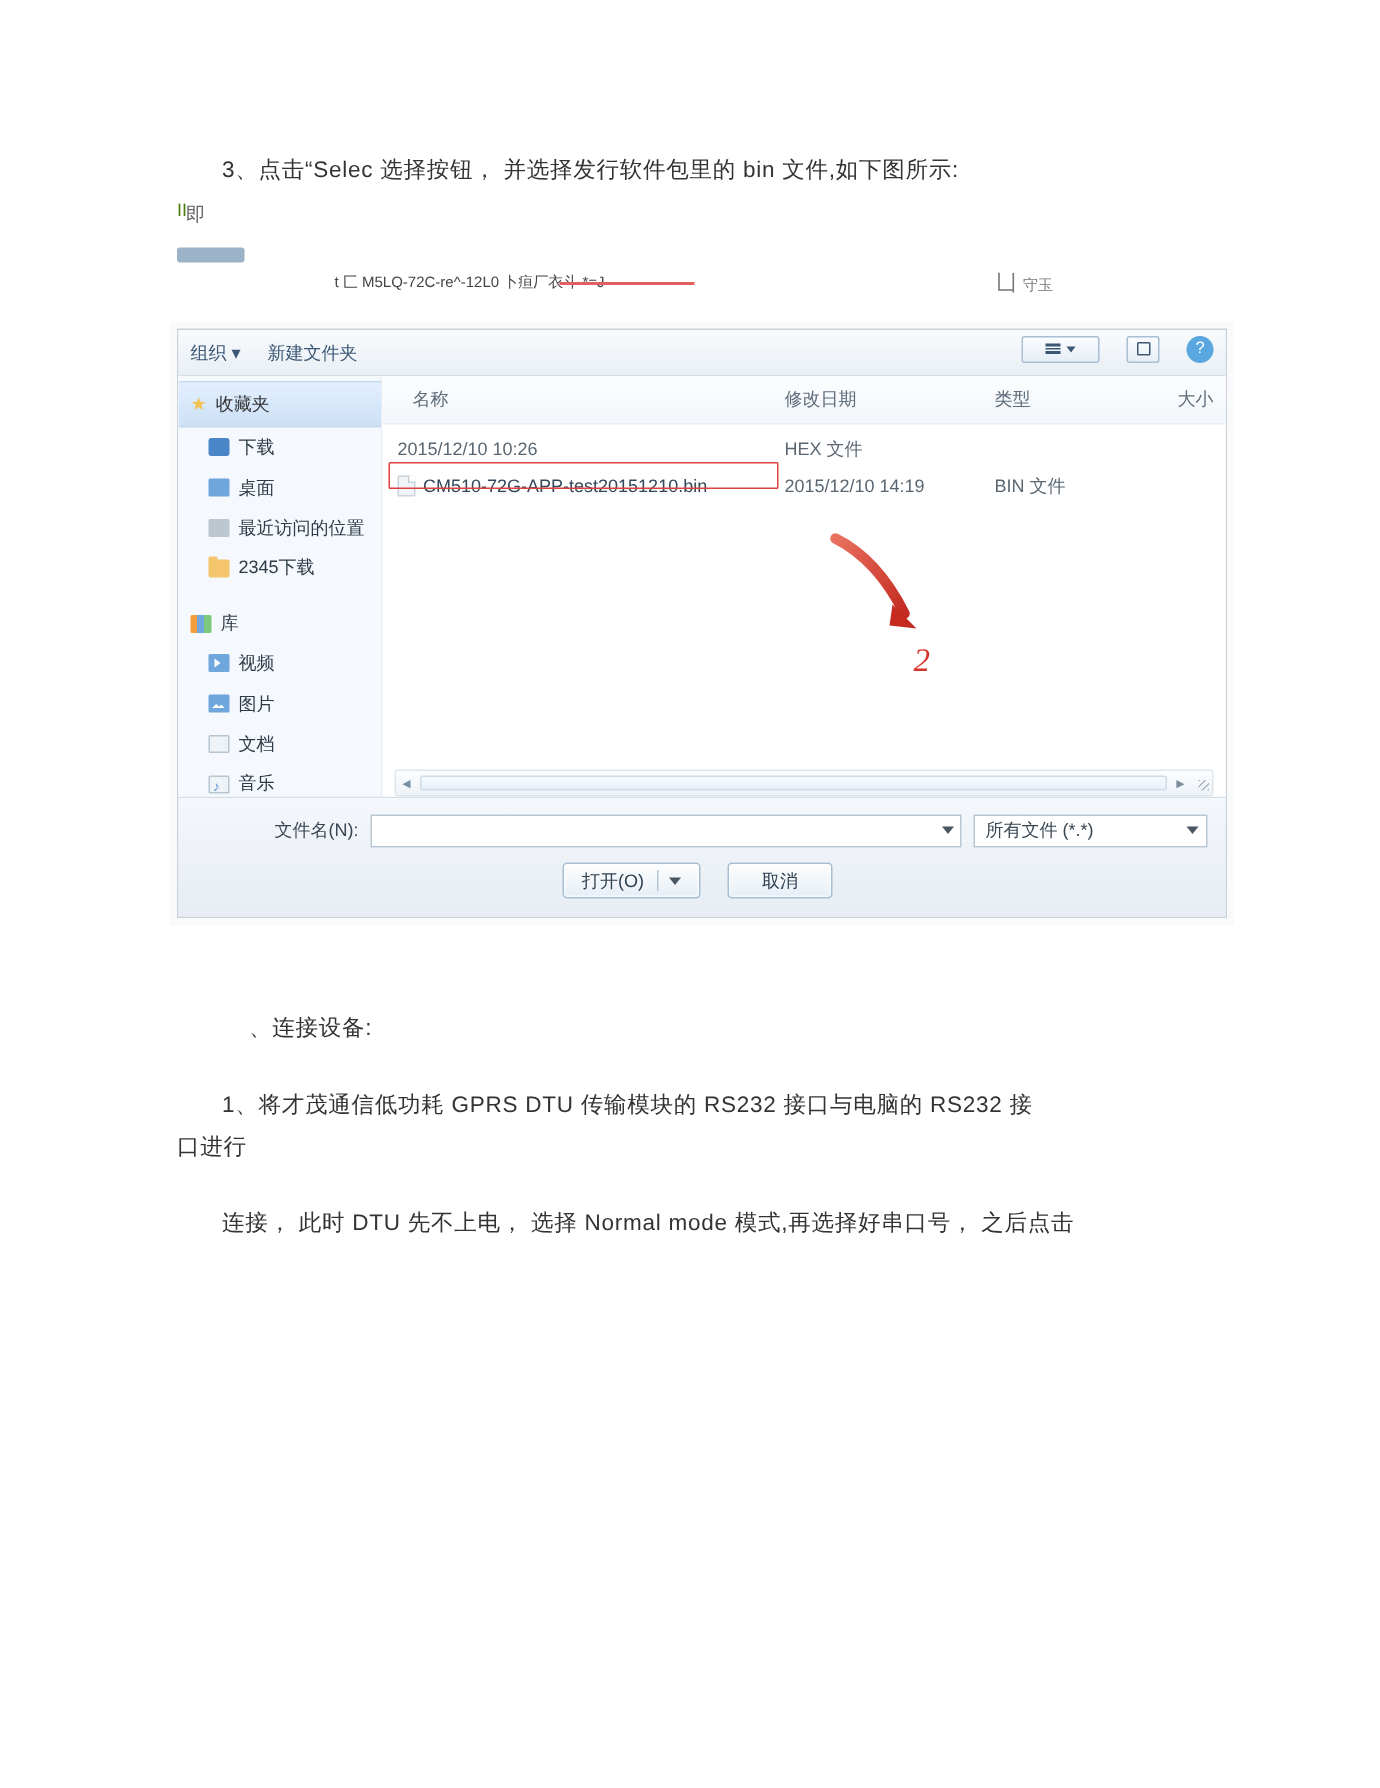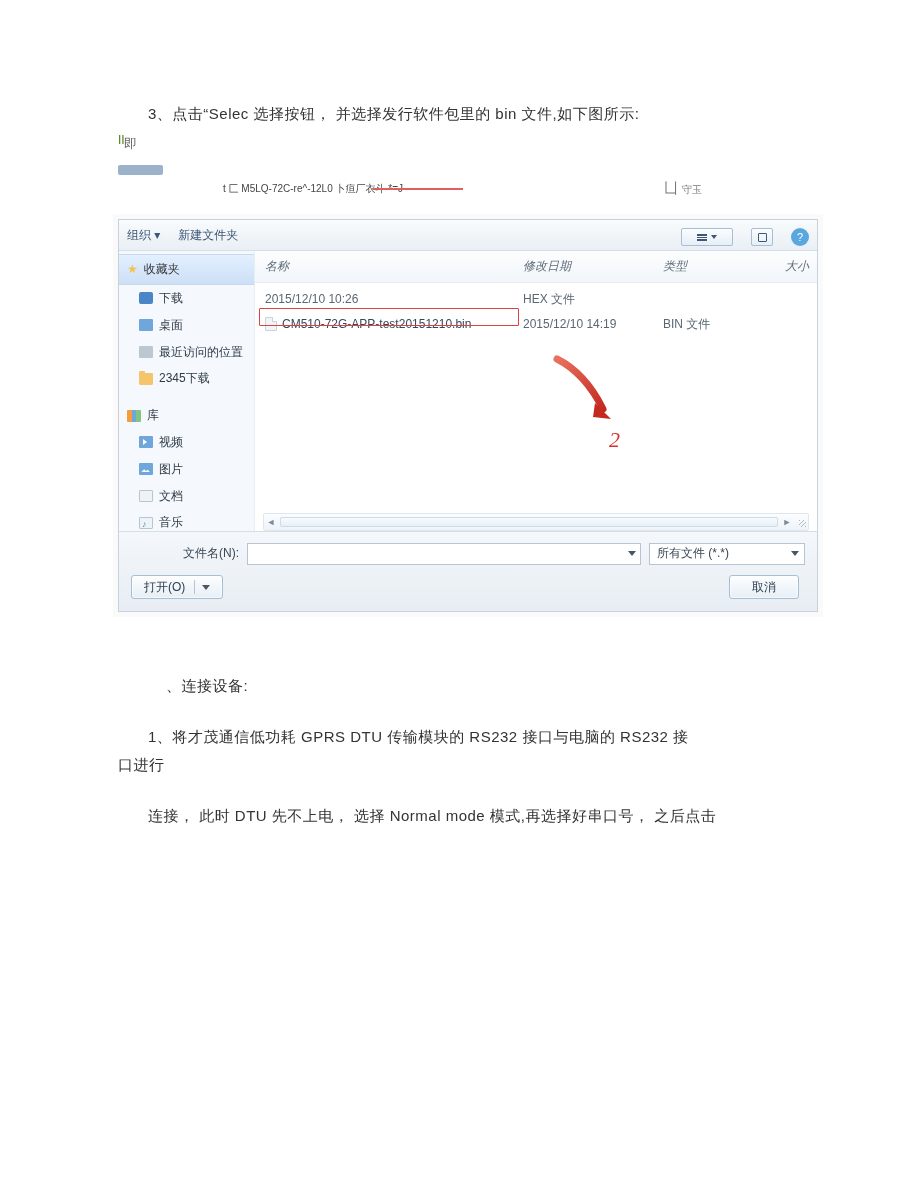--- a/index.html
+++ b/index.html
@@ -47,21 +47,21 @@
       border: 1px solid #c9d2db;
       width: 700px;
       font-size: 12px;
       color: #333;
       background: #fff;
       box-shadow: 0 0 0 5px rgba(0,0,0,0.02);
       filter: blur(0.15px);
     }
     .toolbar {
       display: flex;
-      align-items: flex-end;
+      align-items: flex-start;
       background: linear-gradient(#f9fbfd, #e9eff5);
       border-bottom: 1px solid #d6dee6;
       padding: 4px 8px;
       gap: 18px;
     }
     .toolbar .label { color:#3b5775; }
     .toolbar .spacer { flex:1; }
     .view-btn {
       width: 52px; height: 18px;
       border: 1px solid #a8bed3;
@@ -128,25 +128,24 @@
 
     .files {
       flex:1;
       display:flex; flex-direction:column;
       position:relative;
       background:#fff;
     }
     .cols {
       display:grid;
       grid-template-columns: 1fr 140px 96px 50px;
-      padding: 4px 8px 4px 10px;
+      padding: 4px 8px 4px 20px;
       color:#5f6d7a;
       background: linear-gradient(#fcfdfe,#f2f6fa);
       border-bottom:1px solid #e6edf3;
-      font-style:italic;
     }
     .cols span:last-child { text-align:right; }
     .flist { position:relative; padding:4px 6px 4px 6px; }
     .filerow {
       display:grid;
       grid-template-columns: 1fr 140px 96px 50px;
       padding: 1px 2px 1px 4px;
       align-items:center;
       font-size:12px;
       color:#5a6773;
@@ -190,21 +189,21 @@
       padding: 10px 12px 12px 12px;
     }
     .fn-row { display:flex; align-items:center; gap:8px; margin-bottom:10px;}
     .fn-row .lbl { margin-left:52px; color:#3a4753;}
     .fn-input {
       flex:1; height:22px; border:1px solid #b7c5d3; background:#fff;
       display:flex;align-items:center;justify-content:flex-end;padding-right:4px;
     }
     .dd-tri{ width:0;height:0;border-left:4px solid transparent;border-right:4px solid transparent;border-top:5px solid #4a5763;}
     .ft-select{ width:156px;height:22px;border:1px solid #b7c5d3;background:#fff;display:flex;align-items:center;justify-content:space-between;padding:0 5px 0 7px;color:#3a4753;}
-    .btn-row { display:flex; justify-content:space-between; gap:18px; padding-right:6px;}
+    .btn-row { display:flex; justify-content:center; gap:18px; padding-right:6px;}
     .btn {
       height:24px; border:1px solid #a8bed3; border-radius:3px;
       background: linear-gradient(#fdfefe,#e6eef6);
       display:flex;align-items:center;justify-content:center;
       padding: 0 12px; color:#2c3d4d;
       box-shadow: 0 0 0 1px rgba(255,255,255,0.6) inset;
     }
     .btn.open { width:92px; justify-content:space-between;}
     .btn.open .split{ width:1px;height:14px;background:#b7c5d3;margin:0 4px 0 6px;}
     .btn.cancel { width:70px; }

